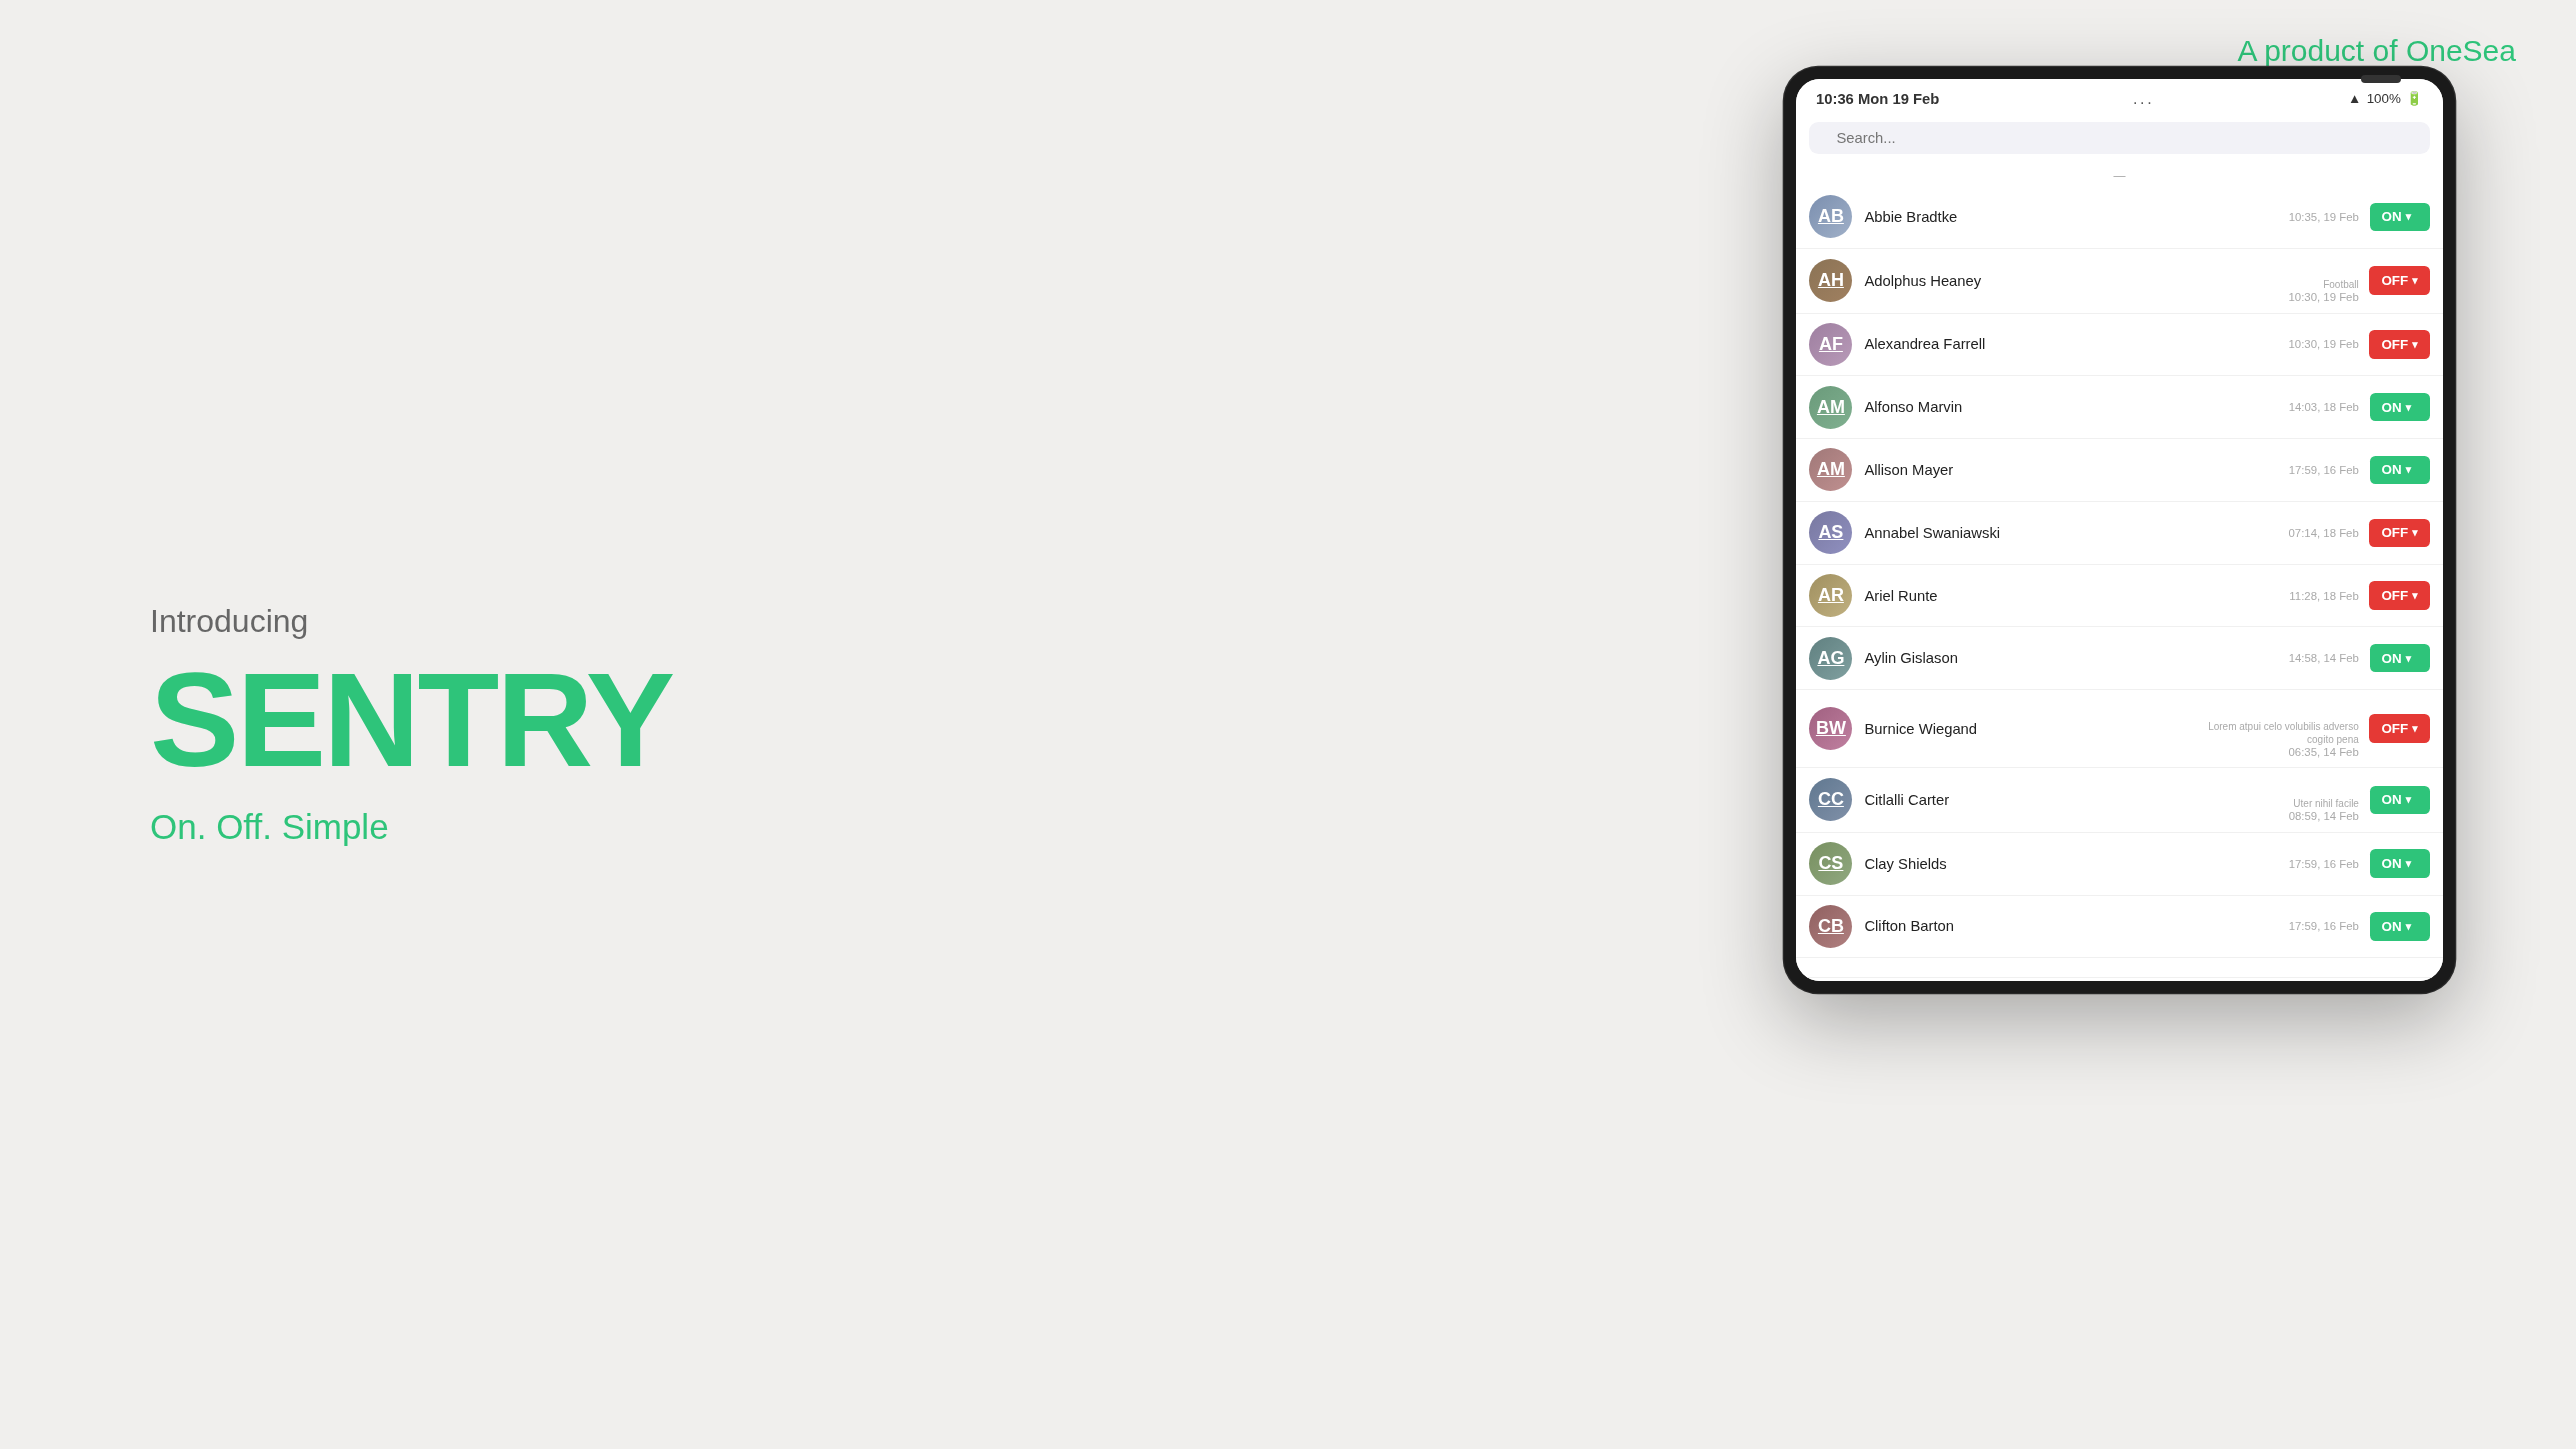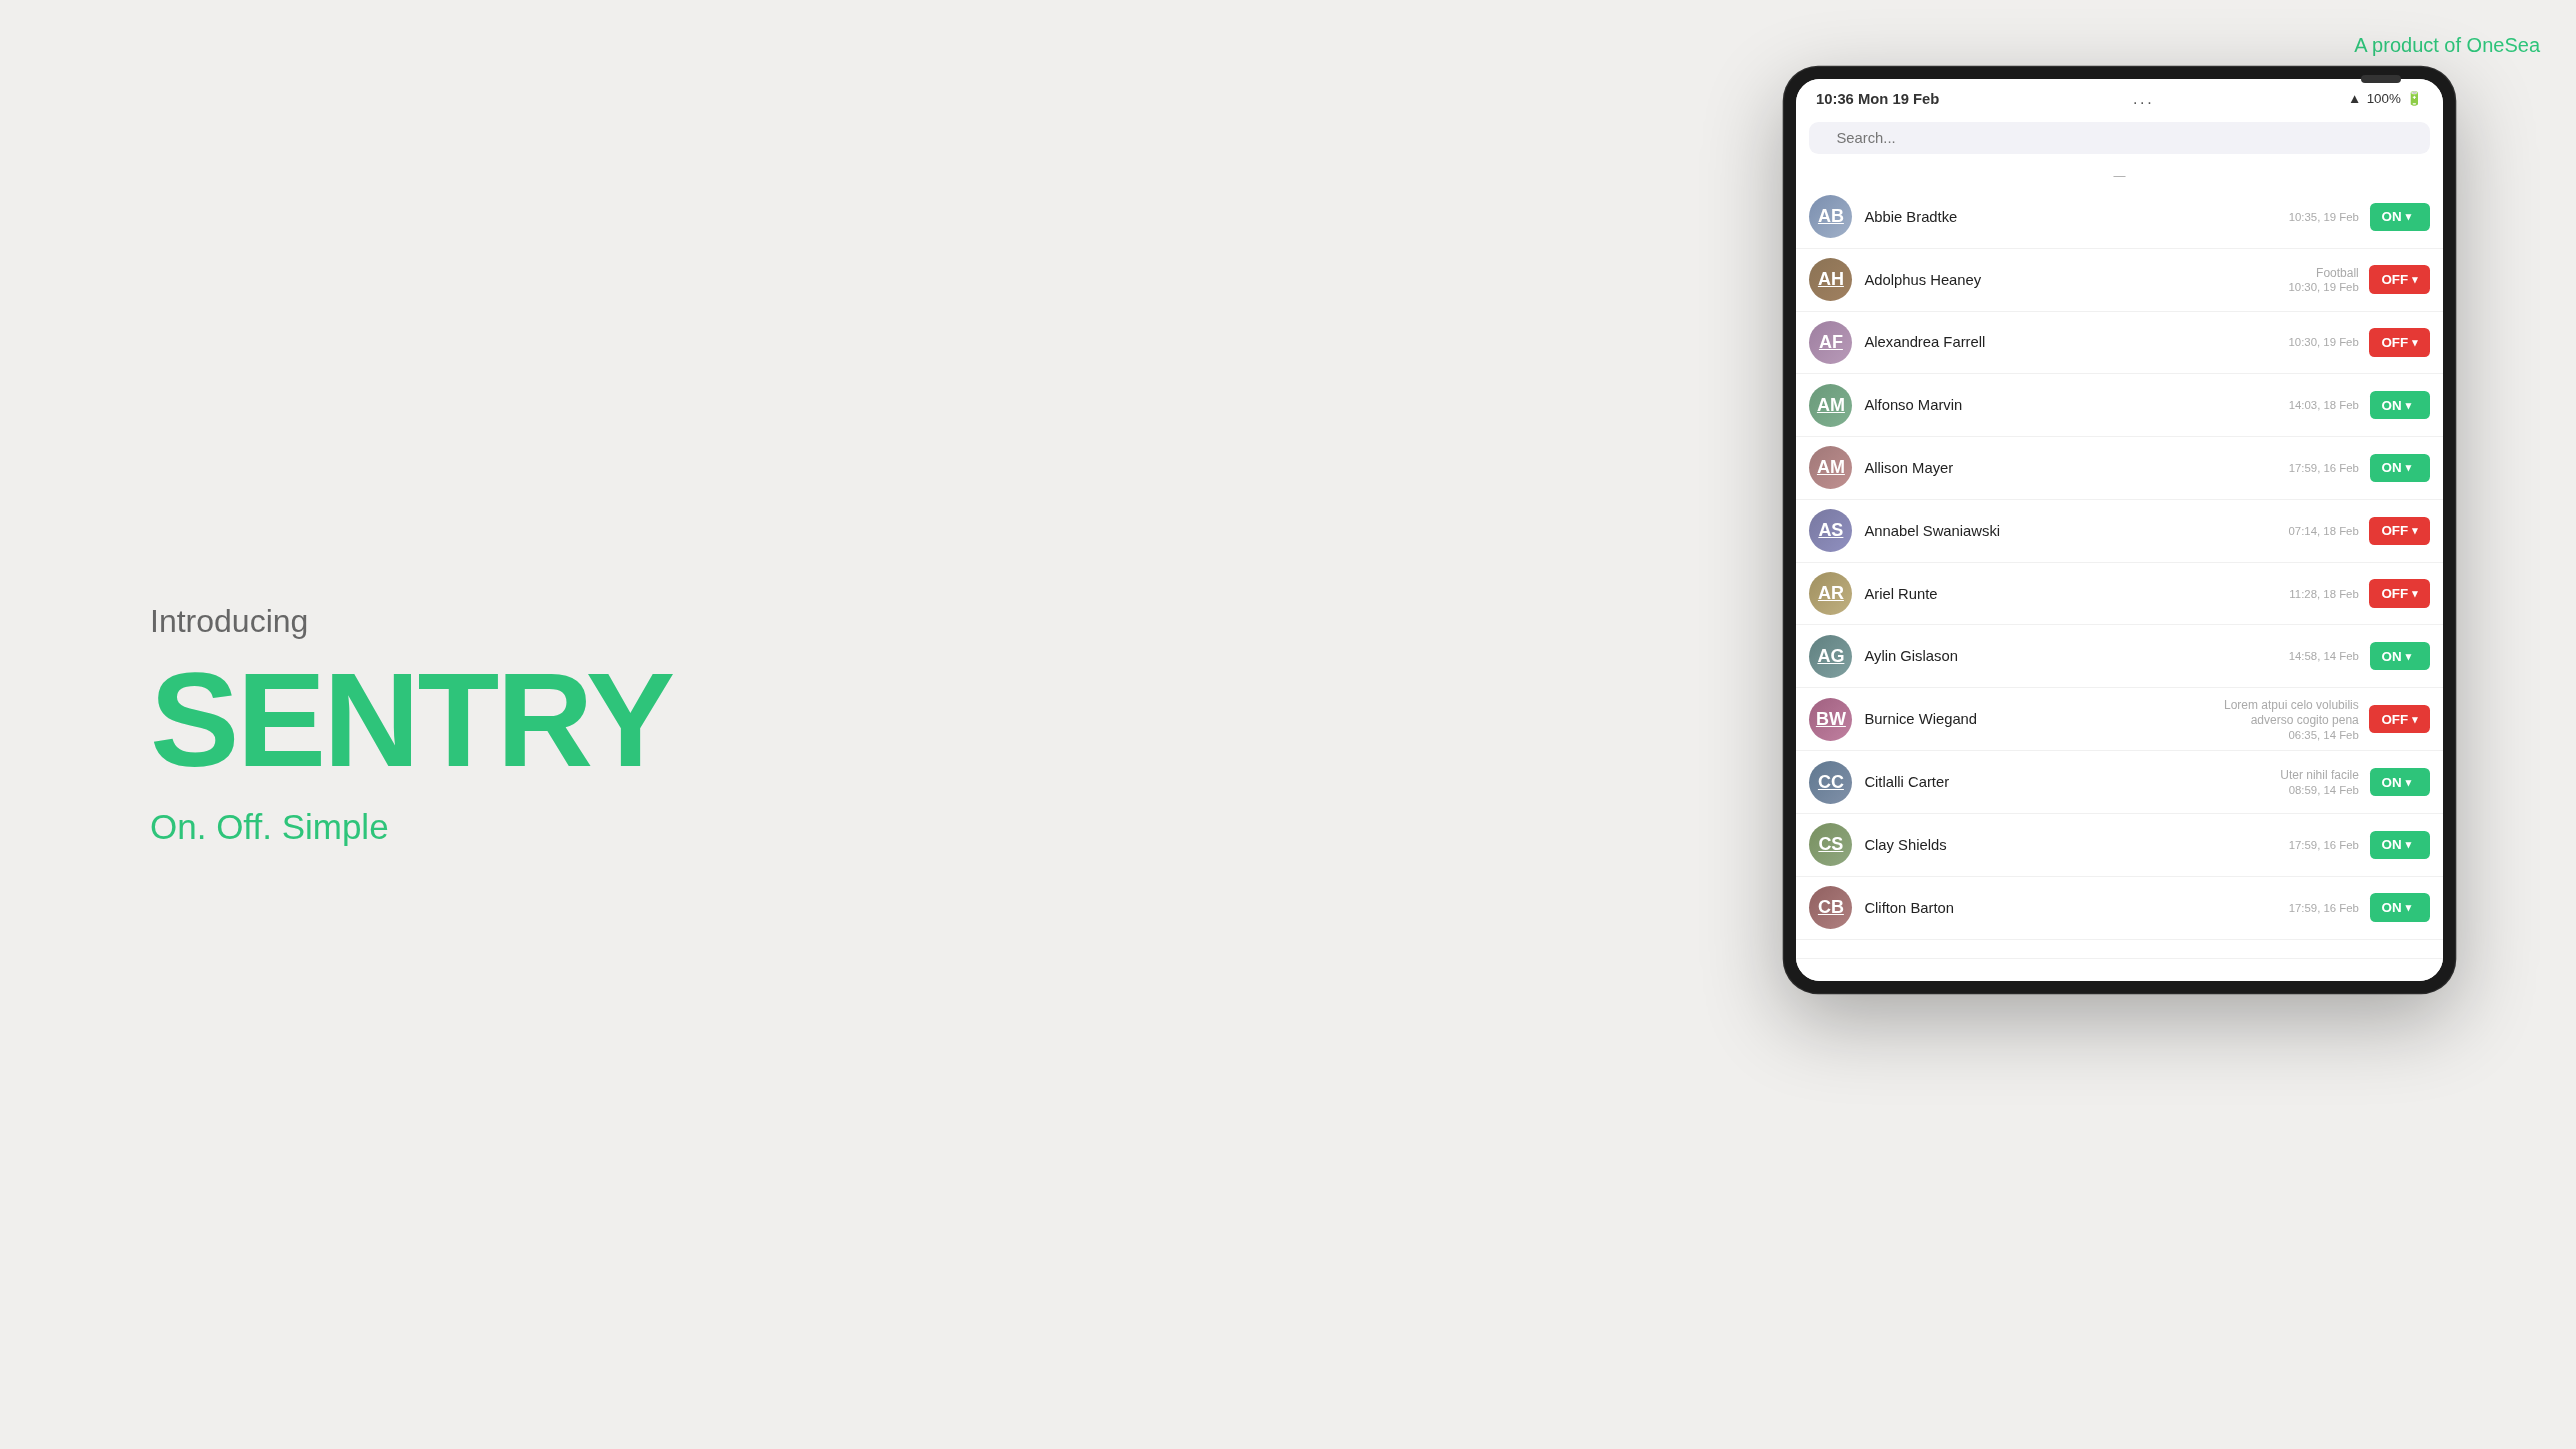--- a/index.html
+++ b/index.html
@@ -10,22 +10,22 @@
       background-color: #f0efed;
       font-family: -apple-system, BlinkMacSystemFont, 'Helvetica Neue', Helvetica, Arial, sans-serif;
       overflow: hidden;
       position: relative;
     }
 
     
     .top-branding {
       position: absolute;
       top: 34px;
-      right: 36px;
-      font-size: 20px;
+      right: 60px;
+      font-size: 30px;
       color: #888;
     }
     .top-branding span {
       color: #2ec47a;
       font-weight: 500;
     }
 
     
     .left-content {
       position: absolute;
@@ -211,24 +211,25 @@
       font-weight: 400;
       margin-left: 12px;
     }
 
     .crew-meta {
       text-align: right;
       margin-right: 10.7px;
       flex-shrink: 0;
     }
     .crew-meta .note {
-      font-size: 12px;
+      font-size: 10px;
       color: #aaa;
       max-width: 174px;
       line-height: 1.3;
+      margin-top: 20px;
     }
     .crew-meta .timestamp {
       font-size: 11.4px;
       color: #aaa;
     }
 
     .toggle-btn {
       border: none;
       border-radius: 5.4px;
       padding: 6.7px 12px;

